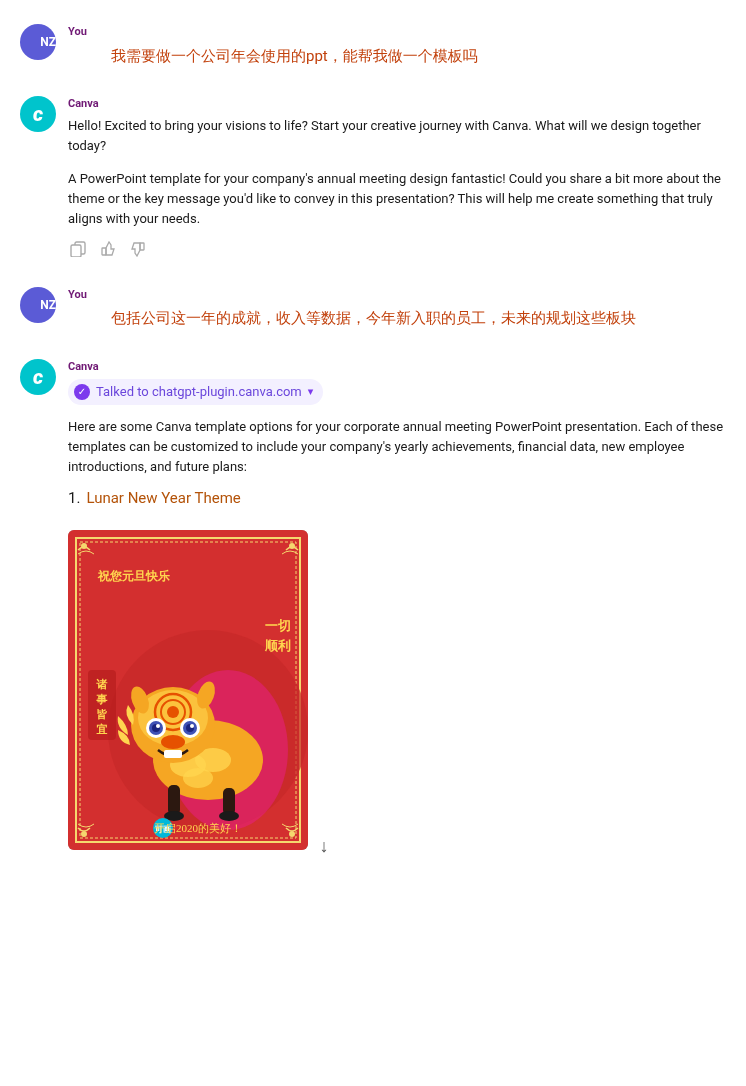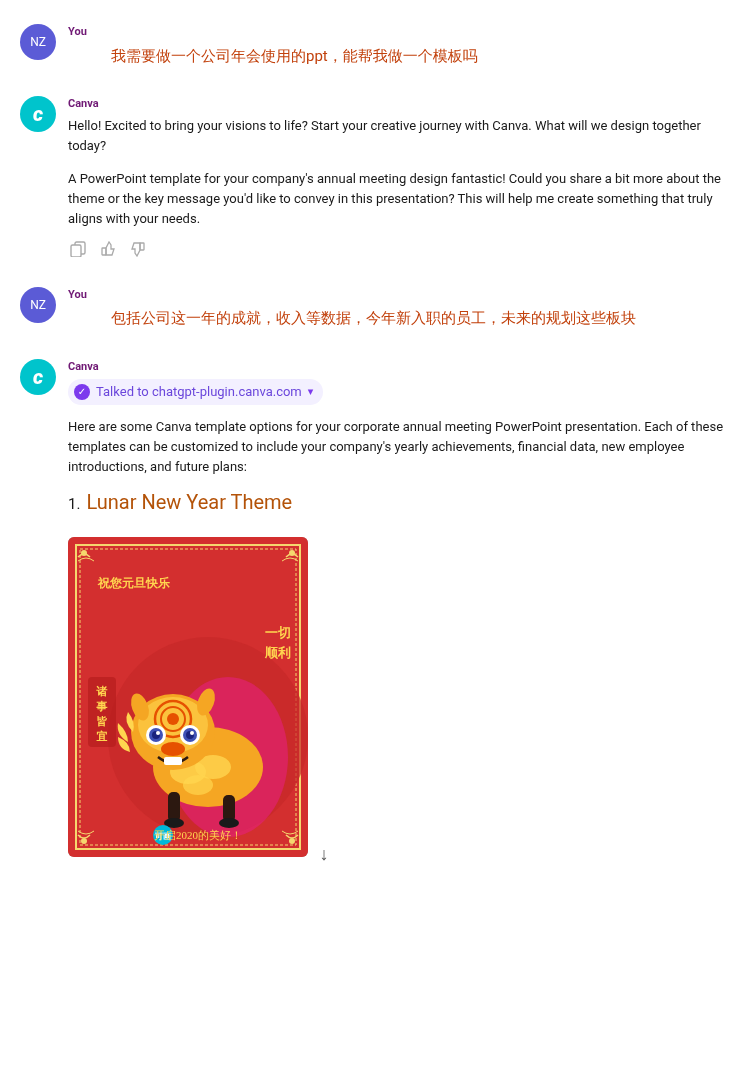--- a/index.html
+++ b/index.html
@@ -26,23 +26,23 @@
       margin-bottom: 28px;
       align-items: flex-start;
     }
     .avatar {
       width: 36px;
       height: 36px;
       border-radius: 50%;
       flex-shrink: 0;
       display: flex;
       align-items: center;
-      justify-content: center;
+      justify-content: flex-end;
       font-size: 12px;
-      font-weight: 400;
+      font-weight: 700;
       color: #fff;
     }
     .avatar-nz {
       background: #5b5bd6;
     }
     .message-content {
       flex: 1;
     }
     .sender-name {
       font-weight: 700;
@@ -121,21 +121,21 @@
       margin-bottom: 8px;
       align-items: baseline;
     }
     .list-number {
       color: #1a1a1a;
       font-size: 15px;
     }
     .list-link {
       color: #b45309;
       text-decoration: none;
-      font-size: 20px;
+      font-size: 15px;
     }
     .template-image-container {
       margin-top: 12px;
       position: relative;
       display: inline-block;
     }
     .template-image {
       width: 240px;
       height: 320px;
       border-radius: 6px;

